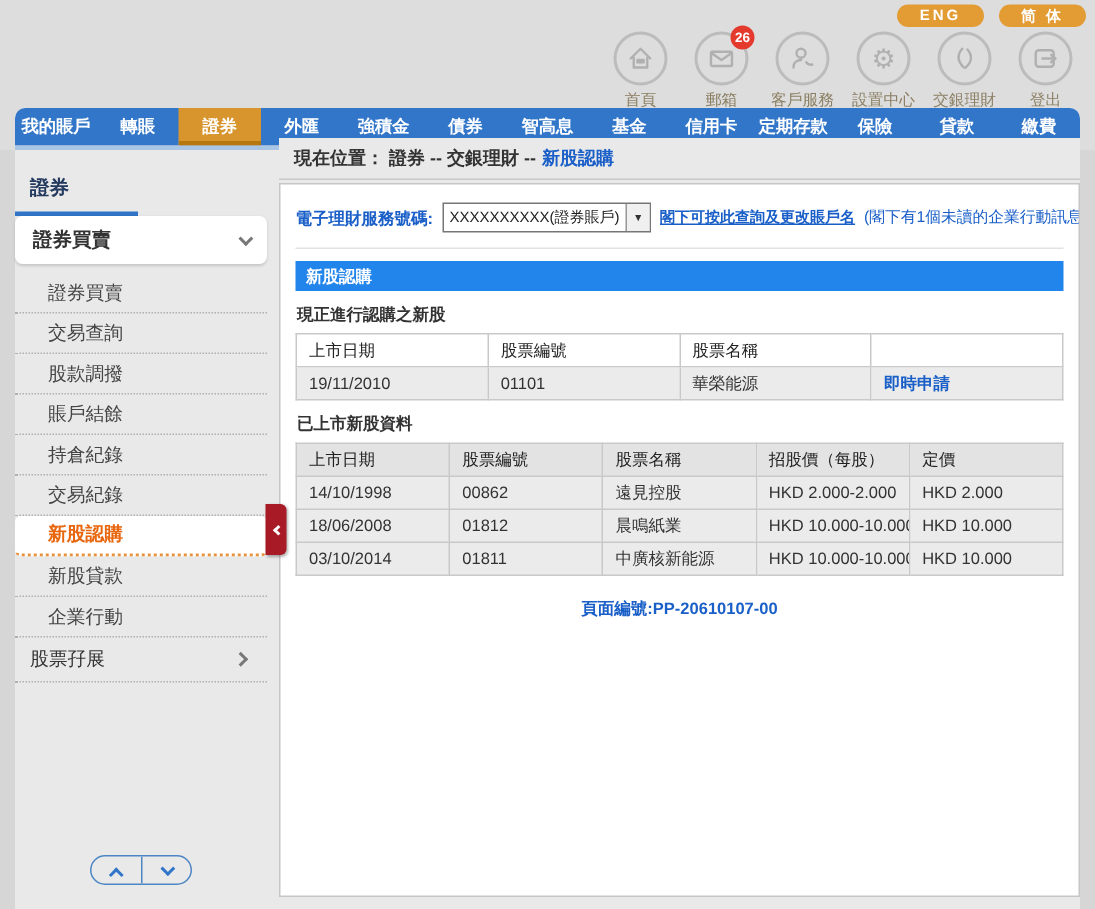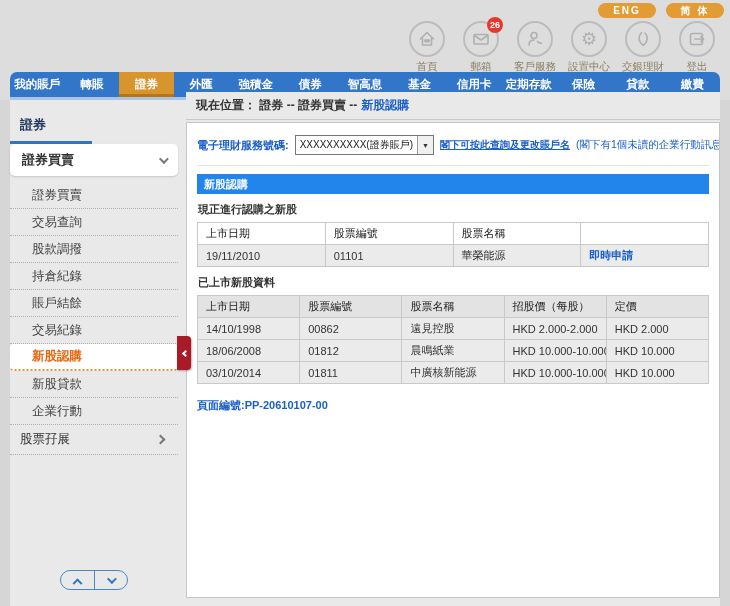--- a/index.html
+++ b/index.html
@@ -114,21 +114,21 @@
   .sec-title { font-size:11px; font-weight:bold; color:#333; margin:8px 0 5px 1px; }
   table { width:100%; border-collapse:collapse; table-layout:fixed;padding-left:12px; }
   th, td {
     border:1px solid #c9c9c9; height:22px; font-size:11px; text-align:left;
     padding:0 0 0 8px; color:#333; font-weight:normal; overflow:hidden; white-space:nowrap;
   }
   th { background:#ffffff; color:#222; }
   .t2 th { background:#e3e3e3; }
   td { background:#ebebeb; }
   .cell-link { color:#1a5fc8; font-weight:bold; cursor:pointer; }
-  .page-no { margin-top:14px; text-align:left; font-size:11px; font-weight:bold; color:#1a5fc8; }
+  .page-no { margin-top:14px; text-align:center; font-size:11px; font-weight:bold; color:#1a5fc8; }
   
   svg.ic { stroke:#b0b0b0; fill:none; stroke-width:1.6; stroke-linecap:round; stroke-linejoin:round; }
 </style>
 </head>
 <body>
 
 <div class="top-area">
   <div class="lang-btns">
     <div class="lang-btn">ENG</div>
     <div class="lang-btn">简 体</div>
@@ -215,22 +215,22 @@
   <div class="side-title">證券</div>
   <div class="side-title-bar"></div>
   <div class="side-group">
     <span class="side-group-label">證券買賣</span>
     <span class="chev chev-down"></span>
   </div>
   <div class="side-list">
     <div class="side-item">證券買賣</div>
     <div class="side-item">交易查詢</div>
     <div class="side-item">股款調撥</div>
+    <div class="side-item">賬戶結餘</div>
     <div class="side-item">持倉紀錄</div>
-    <div class="side-item">賬戶結餘</div>
     <div class="side-item">交易紀錄</div>
     <div class="side-item active">新股認購</div>
     <div class="side-item">新股貸款</div>
     <div class="side-item">企業行動</div>
   </div>
   <div class="side-expander">
     <span>股票孖展</span>
     <span class="chev chev-right"></span>
   </div>
   <div class="pager">
@@ -243,21 +243,21 @@
   </div>
 </div>
 
 <div class="collapse-tab">
   <span class="chev chev-left"></span>
 </div>
 
 <div class="main">
   <div class="breadcrumb">
     <span>現在位置：</span>&nbsp;
-    <span>證券 -- 證券買賣 --</span>
+    <span>證券 -- 交銀理財 --</span>
     <span class="crumb-current">新股認購</span>
   </div>
 
   <div class="panel">
     <div class="acct-row">
       <span class="acct-label">電子理財服務號碼:</span>
       <span class="select">
         <span class="select-value">XXXXXXXXXX(證券賬戶)</span>
         <span class="select-arrow">▼</span>
       </span>

